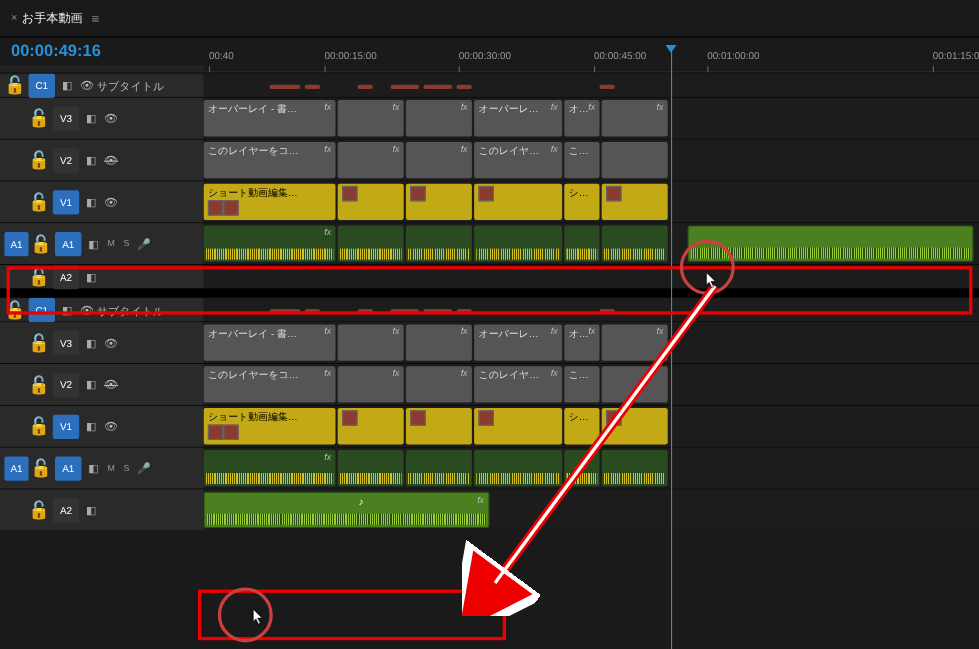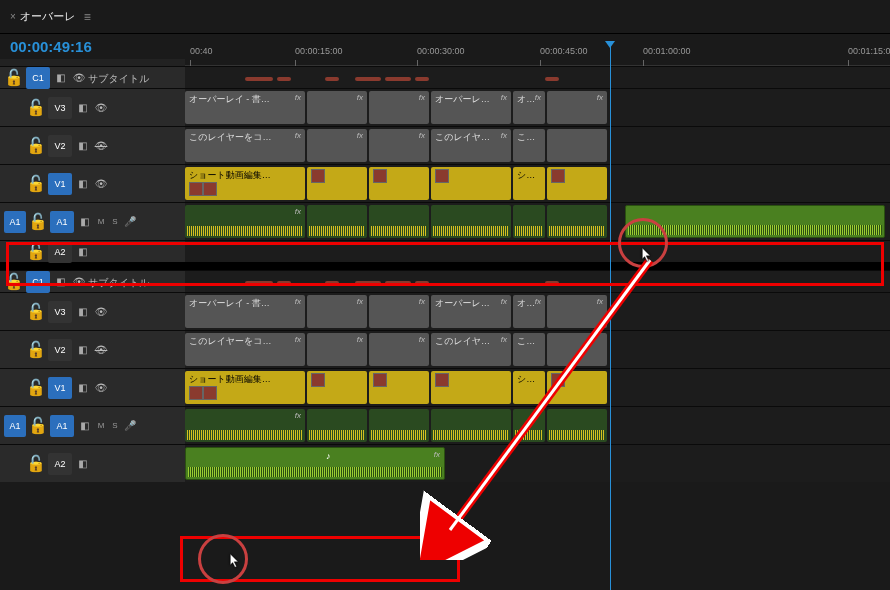--- a/index.html
+++ b/index.html
@@ -44,21 +44,21 @@
 .circ{position:absolute;width:50px;height:50px;border:3px solid #c94040;border-radius:50%;pointer-events:none;z-index:60;}
 .arrow{position:absolute;z-index:65;pointer-events:none;}
 .cursor{position:absolute;font-size:13px;z-index:70;color:#fff;filter:drop-shadow(0 0 1px #000);}
 .cursor svg{width:14px;height:14px;fill:#fff;stroke:#000;stroke-width:0.5;}
 </style>
 </head>
 <body>
 
 <div class="header">
  <span style="font-size:10px;color:#888;">×</span>
- <span class="tab">オーバーレ</span>
+ <span class="tab">お手本動画</span>
  <span class="menu">≡</span>
 </div>
 <div class="tc">00:00:49:16</div>
 
 <div class="toolbar">
  <span class="tool-ico">
       <svg viewBox="0 0 16 16">
         <rect x="2" y="4" width="5" height="8"></rect>
         <rect x="9" y="4" width="5" height="8"></rect>
       </svg>

